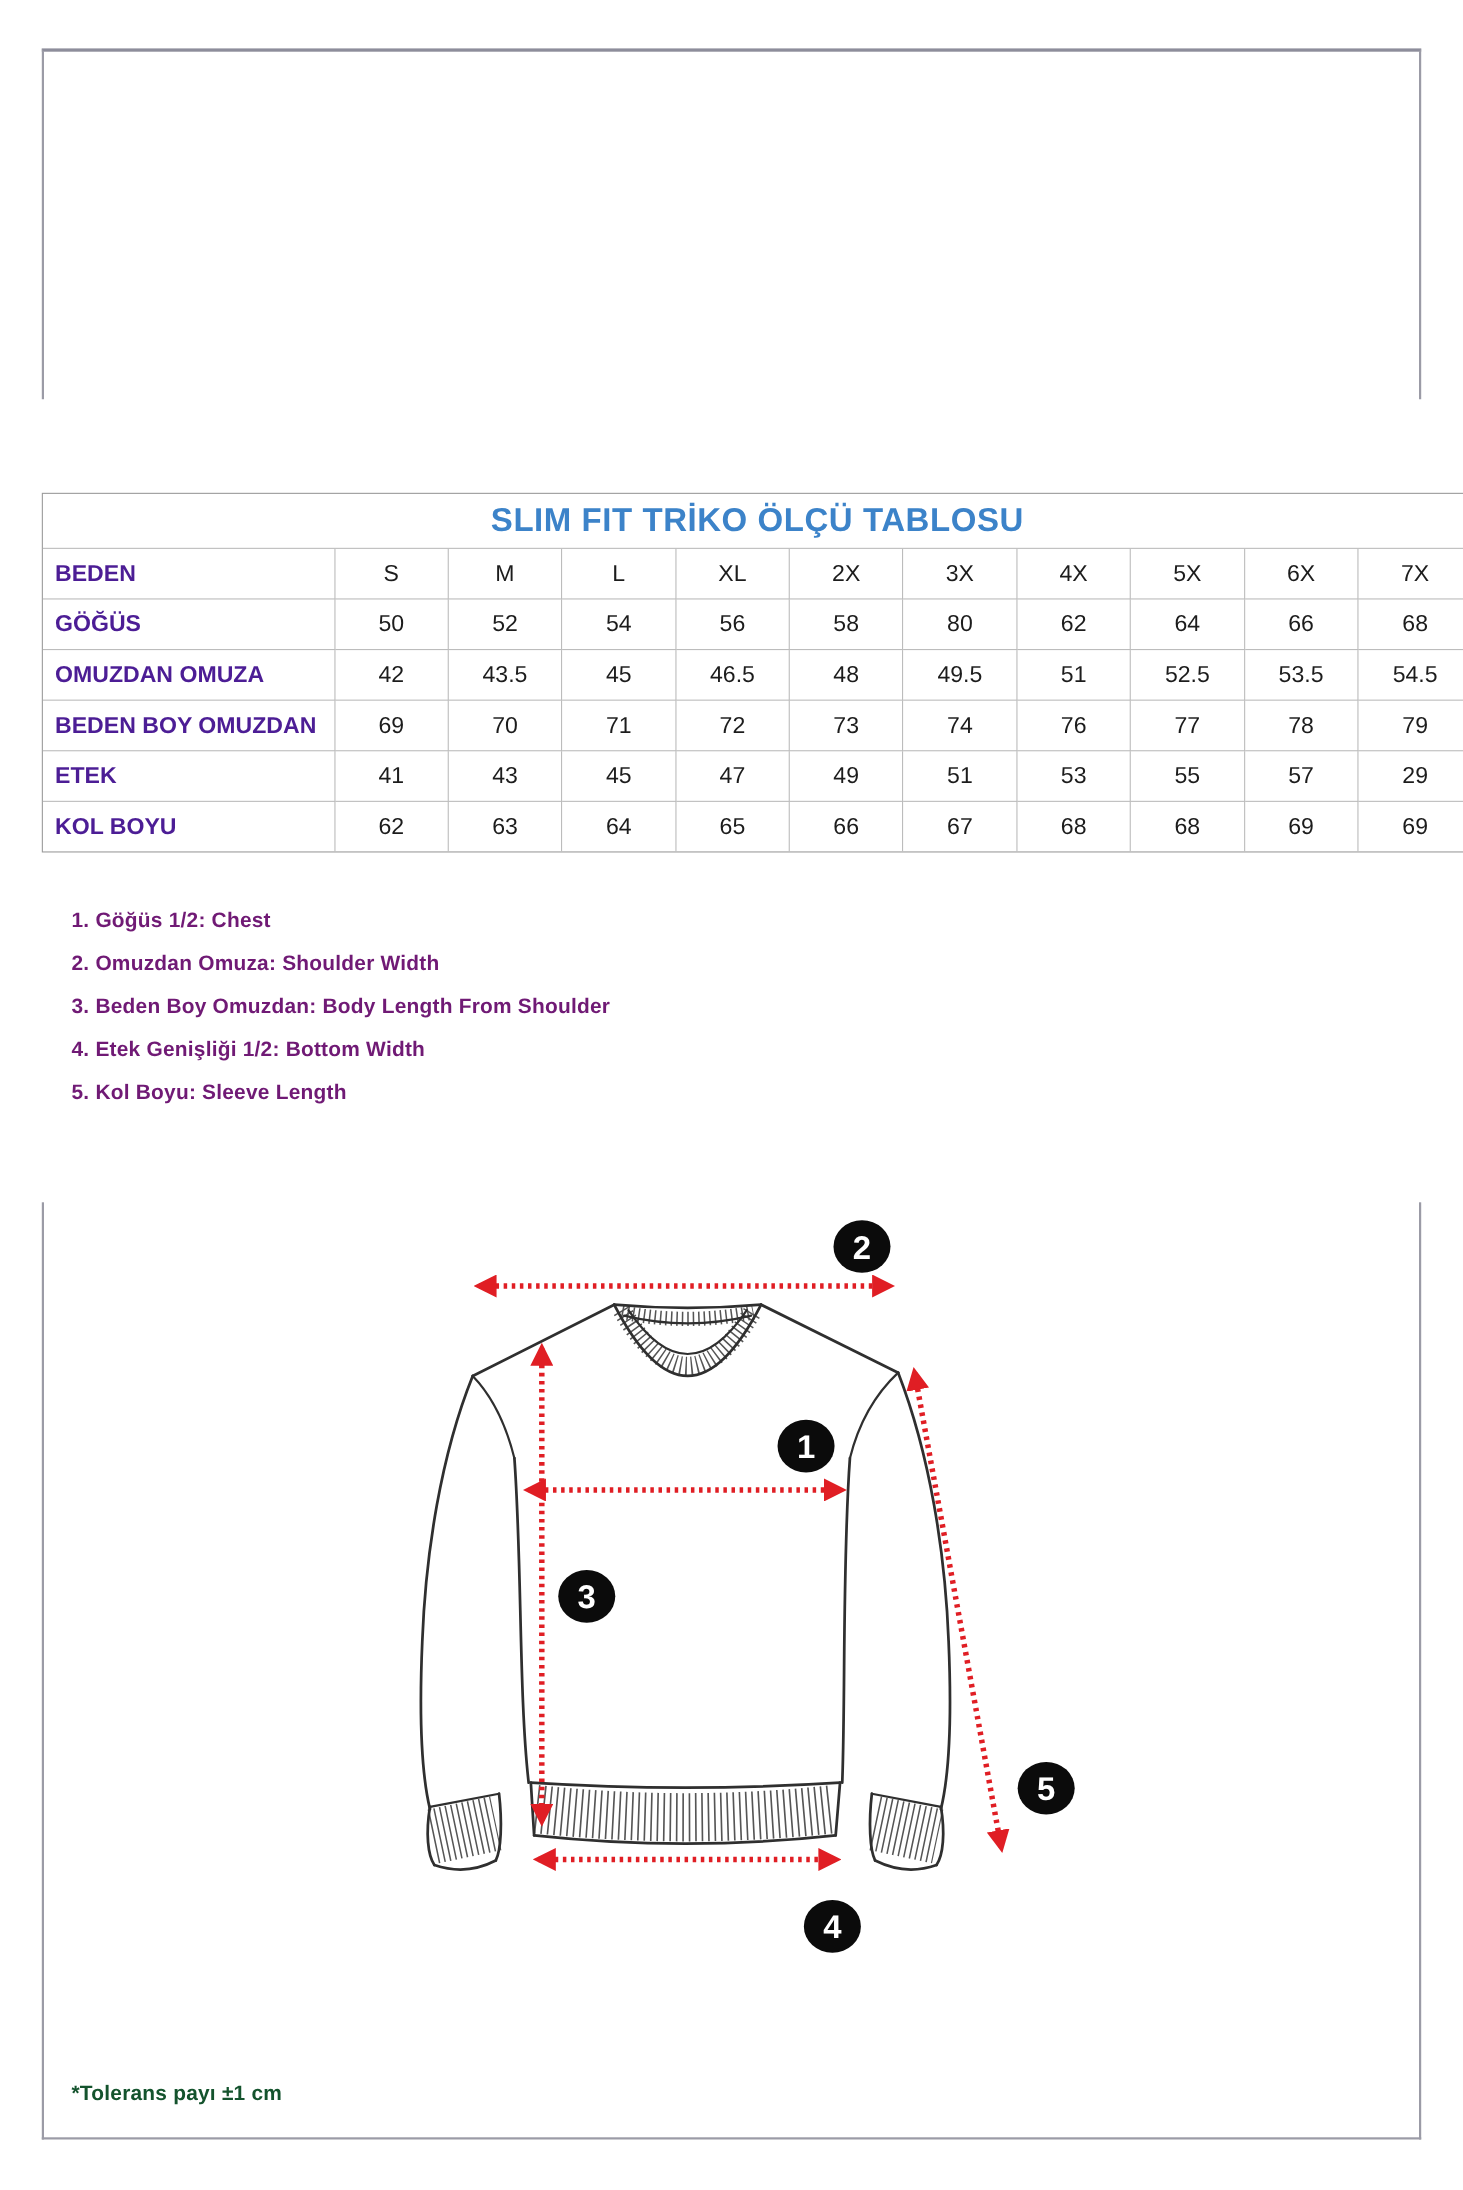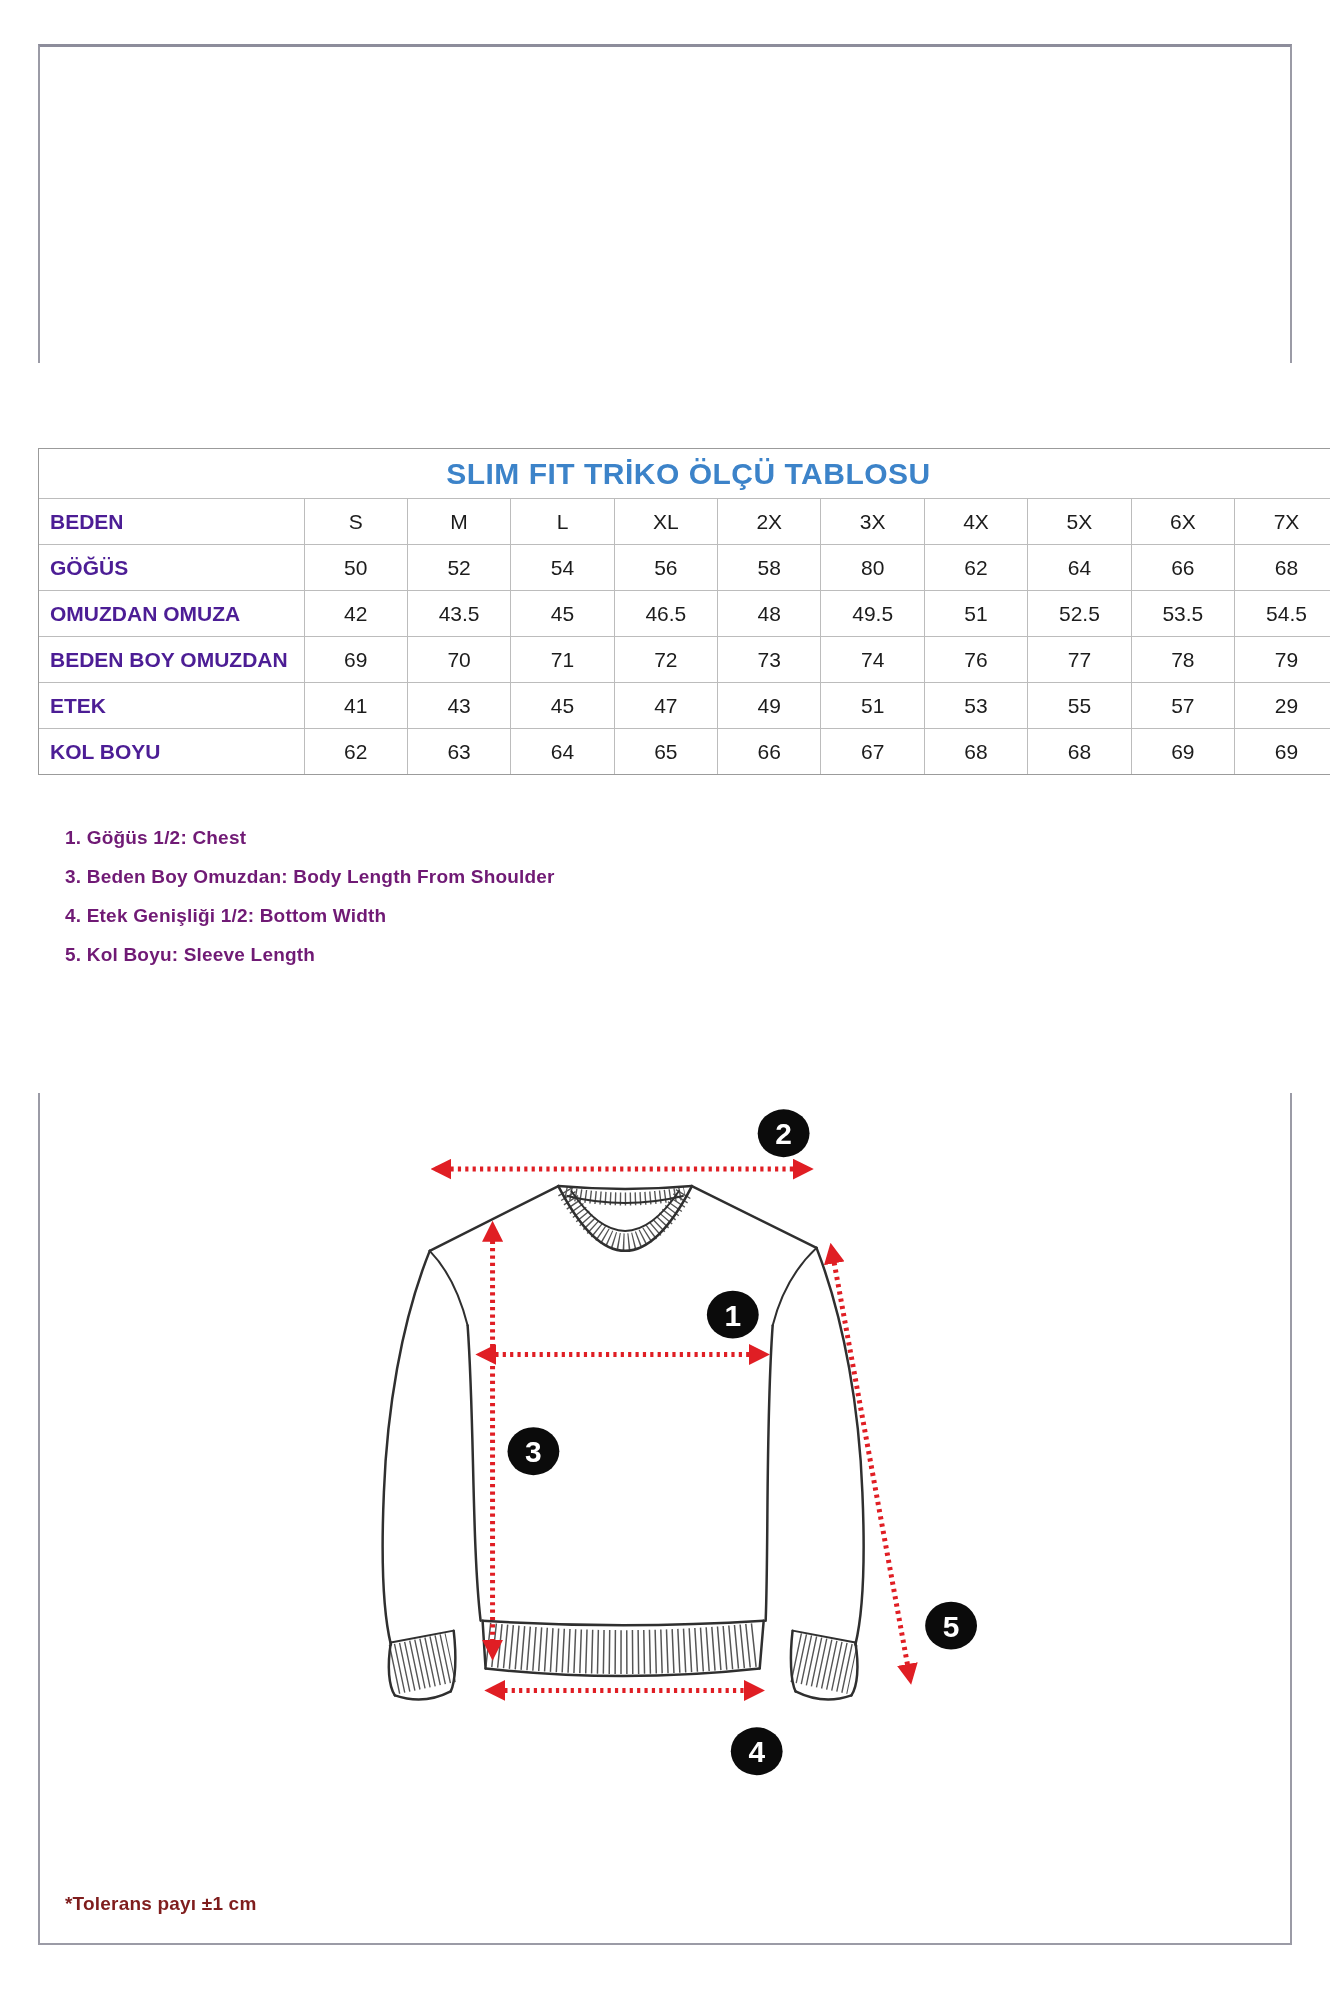--- a/index.html
+++ b/index.html
@@ -45,21 +45,21 @@
   
   .diagram-box{
     position:absolute;left:38px;top:1093px;width:1254px;height:852px;
     box-sizing:border-box;background:#fff;
     border-left:2px solid #9b9ba6;border-right:2px solid #9b9ba6;border-bottom:2px solid #9b9ba6;
   }
   .diagram-box svg{display:block;width:1250px;height:850px;}
 
   .footer-note{
     position:absolute;left:65px;top:1893px;
-    color:#7f1d1d;font-size:19px;font-weight:700;letter-spacing:.2px;
+    color:#14532d;font-size:19px;font-weight:700;letter-spacing:.2px;
   }
 
   .badge-num{fill:#ffffff;font-family:"Liberation Sans",sans-serif;font-size:30px;font-weight:700;text-anchor:middle;}
 </style>
 </head>
 <body>
 
 <div class="page">
 
   <div class="top-box"></div>
@@ -158,20 +158,21 @@
             <td>68</td>
             <td>69</td>
             <td>69</td>
           </tr>
         </tbody>
     </table>
   </div>
 
   <div class="legend">
       <div class="legend-item">1. Göğüs 1/2: Chest</div>
+      <div class="legend-item">2. Omuzdan Omuza: Shoulder Width</div>
       <div class="legend-item">3. Beden Boy Omuzdan: Body Length From Shoulder</div>
       <div class="legend-item">4. Etek Genişliği 1/2: Bottom Width</div>
       <div class="legend-item">5. Kol Boyu: Sleeve Length</div>
     </div>
 
   <div class="diagram-box">
     <svg viewBox="0 0 1254 852" xmlns="http://www.w3.org/2000/svg">
       <defs>
         <marker id="arw" viewBox="0 0 10 10" refX="7.5" refY="5" markerWidth="4.2" markerHeight="4.2" orient="auto-start-reverse">
           <path d="M0,0 L10,5 L0,10 Z" fill="#e01e24"></path>

